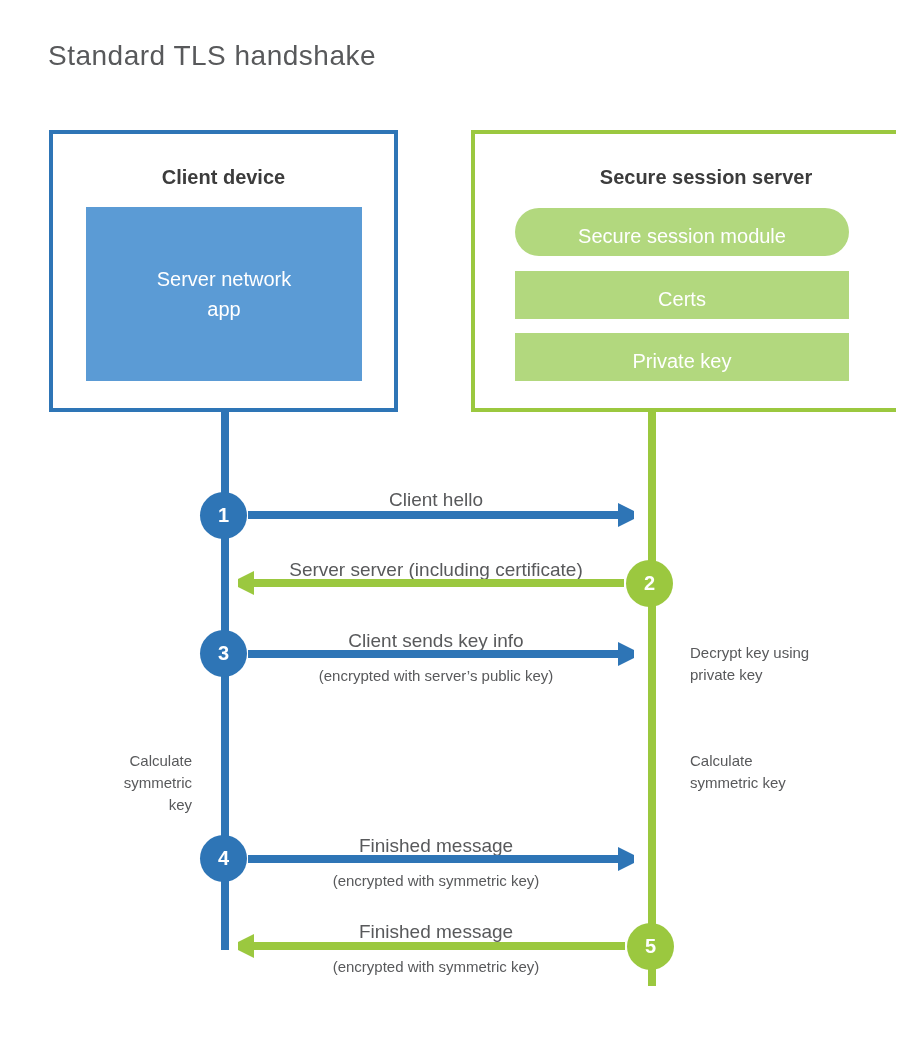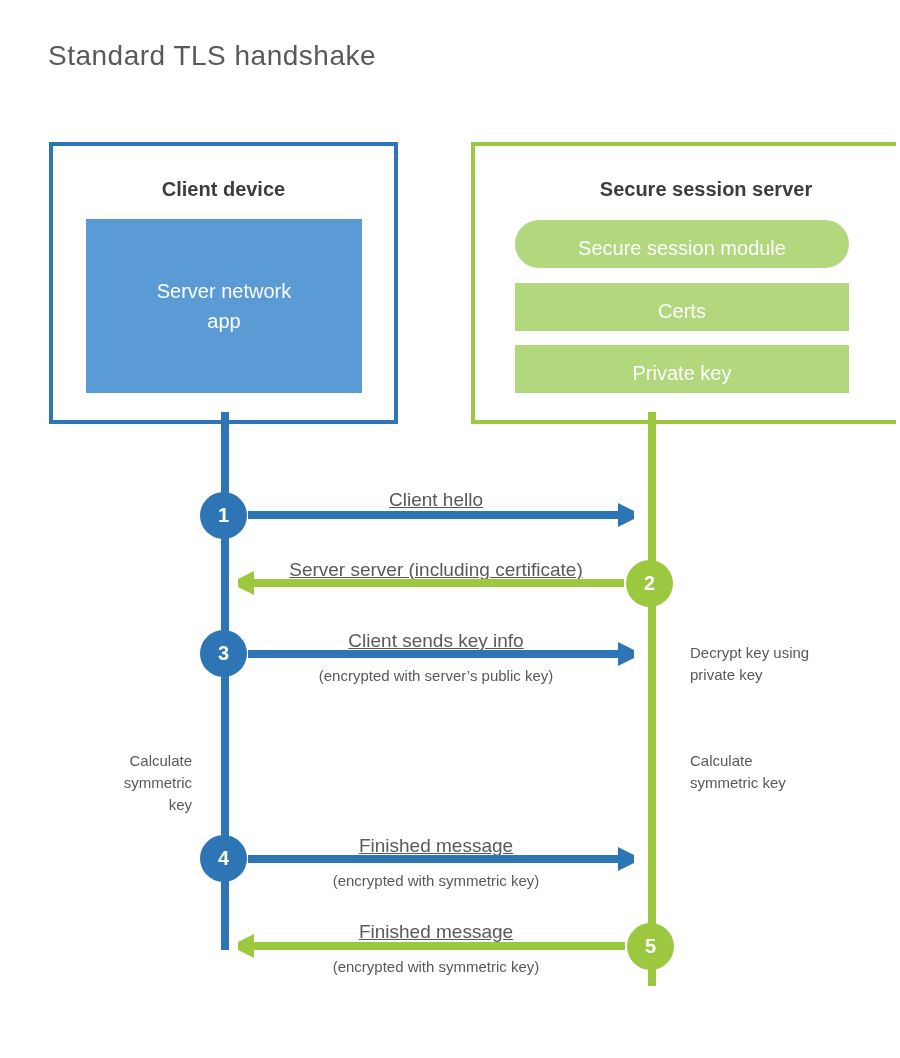--- a/index.html
+++ b/index.html
@@ -7,21 +7,21 @@
     --green:#9bc83f; --green-light:#b2d87e;
     --text-dark:#3c3c3c; --text-gray:#58595b;
   }
   *{margin:0;padding:4px;box-sizing:border-box;}
   body{background:#ffffff;font-family:"Liberation Sans", sans-serif;}
   .canvas{position:relative;width:900px;height:1058px;background:#ffffff;overflow:hidden;}
 
   .diagram-title{position:absolute;left:36px;top:28px;font-size:28px;font-weight:300;
     color:var(--text-gray);letter-spacing:.5px;}
 
-  .actor-box{position:absolute;top:134px;height:282px;background:#fff;}
+  .actor-box{position:absolute;top:122px;height:282px;background:#fff;}
   .actor-box.client{left:41px;width:349px;border:4px solid var(--blue);}
   .actor-box.server{left:431px;width:470px;border:4px solid var(--green);margin-left:32px;}
   .actor-title{text-align:center;margin-top:24px;font-size:20px;font-weight:bold;color:var(--text-dark);}
 
   .client-app{position:absolute;left:33px;top:73px;width:276px;height:174px;background:var(--blue-light);
     display:flex;align-items:center;justify-content:center;}
   .client-app span{display:block;width:180px;text-align:center;color:#fff;font-size:20px;line-height:1.5;}
 
   .module-bar{position:absolute;left:40px;width:334px;height:48px;background:var(--green-light);
     color:#fff;font-size:20px;text-align:center;line-height:48px;}
@@ -50,21 +50,21 @@
   .head{width:0;height:0;border-top:8px solid transparent;border-bottom:8px solid transparent;}
   .arrow.blue .head{border-left:16px solid var(--blue);}
   .arrow.green .head{border-right:16px solid var(--green);}
   .a1{left:236px;top:499px;width:402px;}
   .a2{left:218px;top:567px;width:402px;}
   .a3{left:236px;top:638px;width:402px;}
   .a4{left:236px;top:843px;width:402px;}
   .a5{left:218px;top:930px;width:403px;}
 
   .msg-label{position:absolute;left:216px;width:424px;text-align:center;
-    font-size:19px;color:var(--text-gray);text-decoration:underline;}
+    font-size:19px;color:var(--text-gray);}
   .msg-sublabel{position:absolute;left:216px;width:424px;text-align:center;
     font-size:15px;color:var(--text-gray);}
   .l1{top:477px;} .l2{top:547px;} .l3{top:618px;} .s3{top:655px;}
   .l4{top:823px;} .s4{top:860px;} .l5{top:909px;} .s5{top:946px;}
 
   .side-note{position:absolute;font-size:15px;line-height:22px;color:var(--text-gray);}
   .note-decrypt{left:678px;top:630px;width:140px;}
   .note-calc-right{left:678px;top:738px;width:120px;}
   .note-calc-left{left:85px;top:738px;width:103px;text-align:right;}
 </style>

